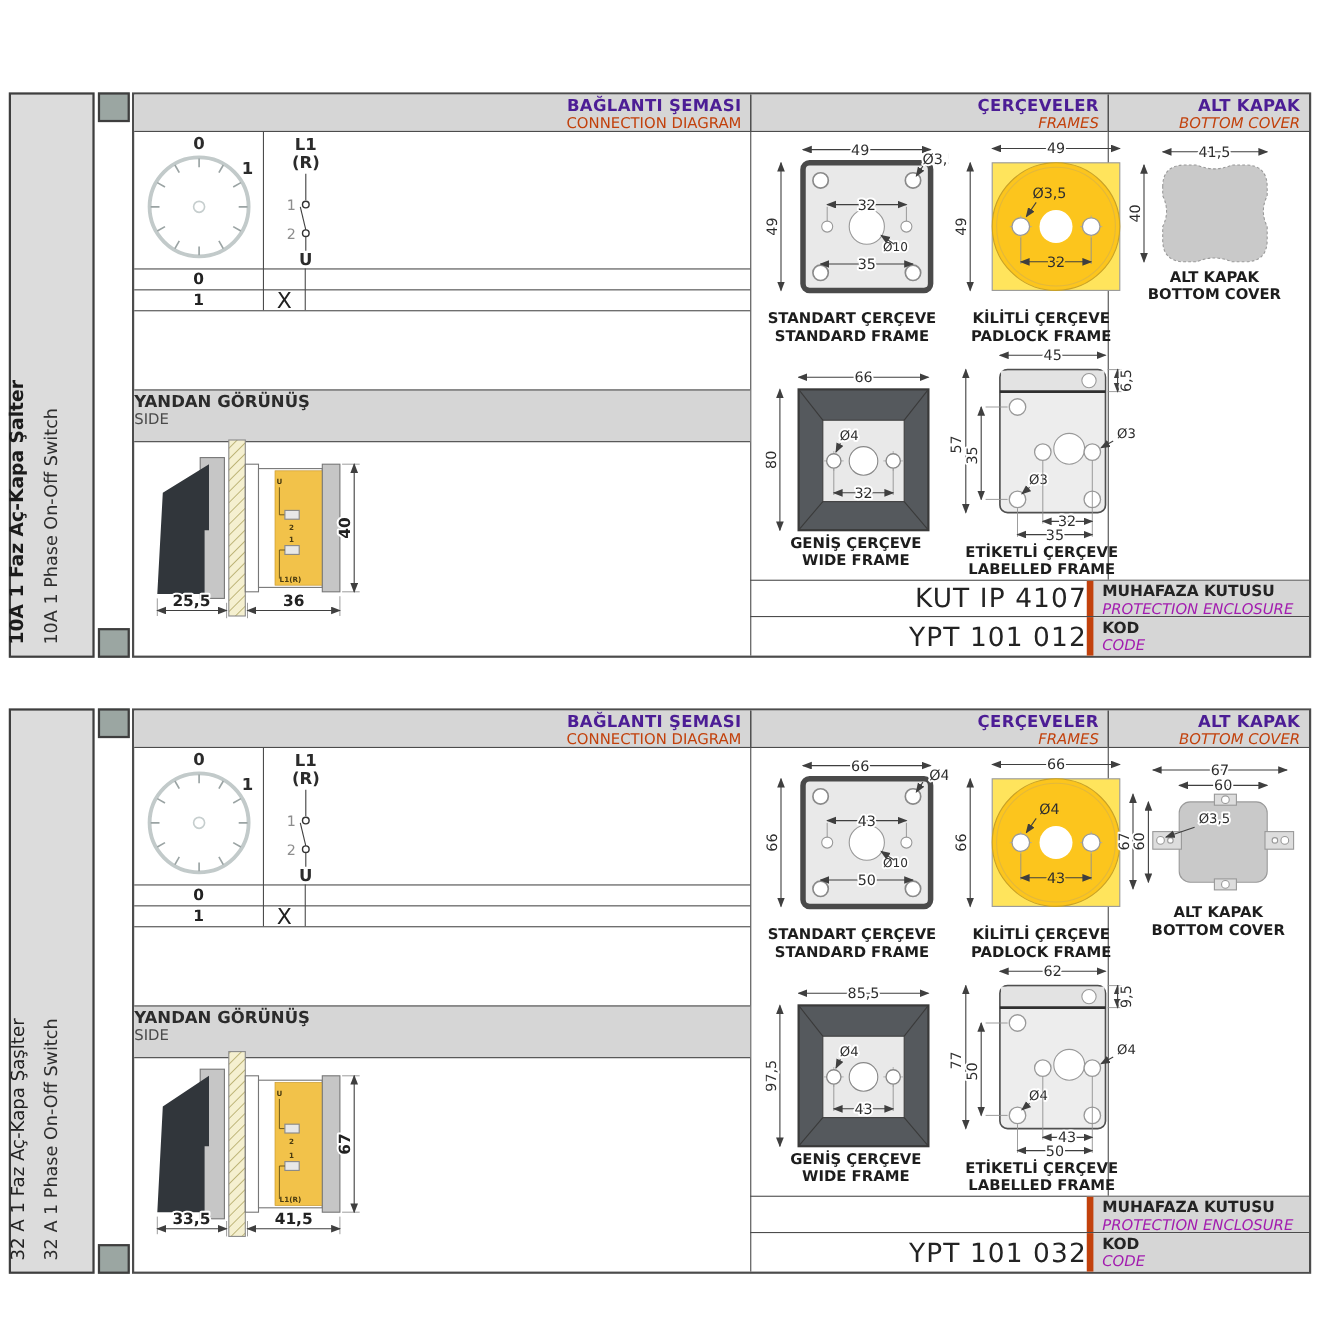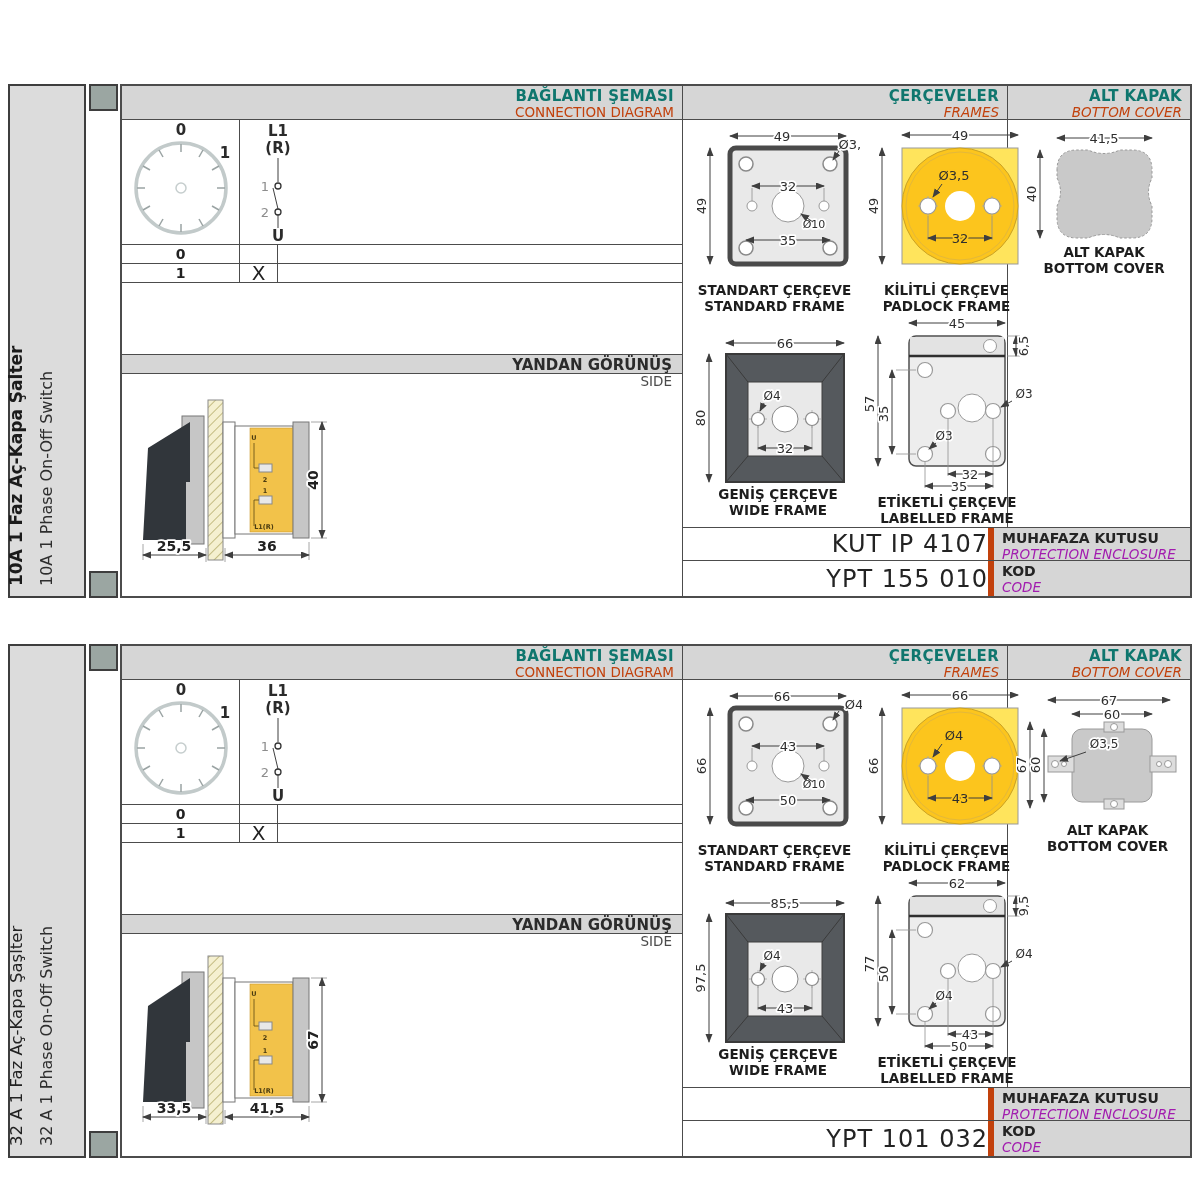--- a/index.html
+++ b/index.html
@@ -8,32 +8,32 @@
   .section{position:absolute;left:8px;width:1184px;height:514px}
   .sidebar{position:absolute;left:0;top:0;width:78px;height:514px;background:#dcdcdc;border:2px solid #3e3e3e;box-sizing:border-box}
   .sb-tr,.sb-en{position:absolute;transform-origin:left bottom;transform:rotate(-90deg);white-space:nowrap}
   .sb-tr{left:16px;bottom:10px;font-size:17px;font-weight:bold;color:#1b1b1b}
   .section.p2 .sb-tr{font-weight:normal;color:#222;font-size:16.5px}
   .sb-en{left:46px;bottom:10px;font-size:16px;color:#2e2e2e}
   .sq{position:absolute;left:81px;width:29px;height:27px;background:#9ba6a2;border:2px solid #3e3e3e;box-sizing:border-box}
   .sq.top{top:0}.sq.bot{bottom:0}
   .main{position:absolute;left:112px;top:0;width:1072px;height:514px;background:#fff;border:2px solid #4c4c4c;box-sizing:border-box}
   .hdr{position:absolute;top:0;height:34px;background:#d6d6d6;border-bottom:1.5px solid #4c4c4c;box-sizing:border-box;text-align:right;padding:2px 8px 0 0;line-height:1.12}
-  .hdr .tr{font-size:15px;font-weight:bold;color:#0f766e;display:block;letter-spacing:.3px}
+  .hdr .tr{font-size:15px;font-weight:bold;color:#4c1d95;display:block;letter-spacing:.3px}
   .hdr .en{font-size:13.5px;color:#c2410c;display:block}
   .it{font-style:italic}
   .h-conn{left:0;width:560px}
   .h-frames{left:560px;width:325px;border-left:1.5px solid #4c4c4c}
   .h-cover{left:885px;right:0;border-left:1.5px solid #4c4c4c}
   .vd{position:absolute;border-left:1.5px solid #4c4c4c}
   .hl{position:absolute;left:0;width:560px;border-top:1.5px solid #4c4c4c}
   .cell{position:absolute;display:flex;align-items:center;justify-content:center}
   .pos{font-weight:bold;font-size:14px;color:#222}
   .mark{font-size:20px;color:#222}
-  .sideband{position:absolute;left:0;top:268px;width:560px;height:20px;background:#d6d6d6;border-top:1px solid #4c4c4c;border-bottom:1px solid #4c4c4c;box-sizing:border-box;text-align:right;padding:2px 10px 0 0;line-height:1.15}
+  .sideband{position:absolute;left:0;top:268px;width:560px;height:48px;background:#d6d6d6;border-top:1px solid #4c4c4c;border-bottom:1px solid #4c4c4c;box-sizing:border-box;padding:2px 10px 0 0;line-height:1.15}
   .cap{position:absolute;text-align:center;font-weight:bold;font-size:13.5px;line-height:1.22;color:#1d1d1d}
   .cap span{display:block}
   .crow{position:absolute;left:560px;right:0;border-top:1.5px solid #4c4c4c;box-sizing:border-box}
   .crow .val{position:absolute;left:0;top:0;bottom:0;width:306px;display:flex;align-items:center;justify-content:flex-end;padding-right:8px;font-size:24px;color:#232323;letter-spacing:1px}
   .crow .lab{position:absolute;left:306px;right:0;top:0;bottom:0;background:#d6d6d6;border-left:6px solid #c2410c;padding:2px 0 0 8px;line-height:1.18;box-sizing:border-box}
   .crow .lab .tr{font-weight:bold;font-size:14px;color:#242424;display:block}
   .crow .lab .en{font-style:italic;font-size:13.5px;color:#a21caf;display:block}
   svg text{font-family:"DejaVu Sans",sans-serif}
   .dl{stroke:#3f3f3f;stroke-width:1;fill:none}
   .ext{stroke:#909090;stroke-width:.8;fill:none}
@@ -311,21 +311,21 @@
       </div>
 
       <div class="crow" style="top:441px;height:33px">
         <div class="val">KUT IP 4107</div>
         <div class="lab">
           <span class="tr">MUHAFAZA KUTUSU</span>
           <span class="en">PROTECTION ENCLOSURE</span>
         </div>
       </div>
       <div class="crow" style="top:474px;bottom:0">
-        <div class="val">YPT 155 010</div>
+        <div class="val">YPT 101 012</div>
         <div class="lab">
           <span class="tr">KOD</span>
           <span class="en">CODE</span>
         </div>
       </div>
     </div>
   </div>
 
   <div class="section p2" style="top:644px">
     <div class="sidebar">

